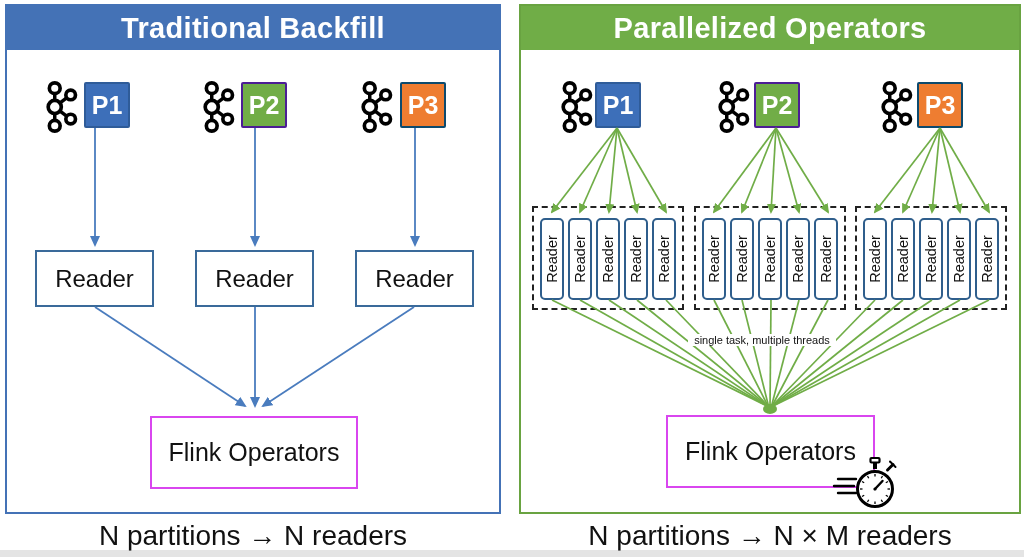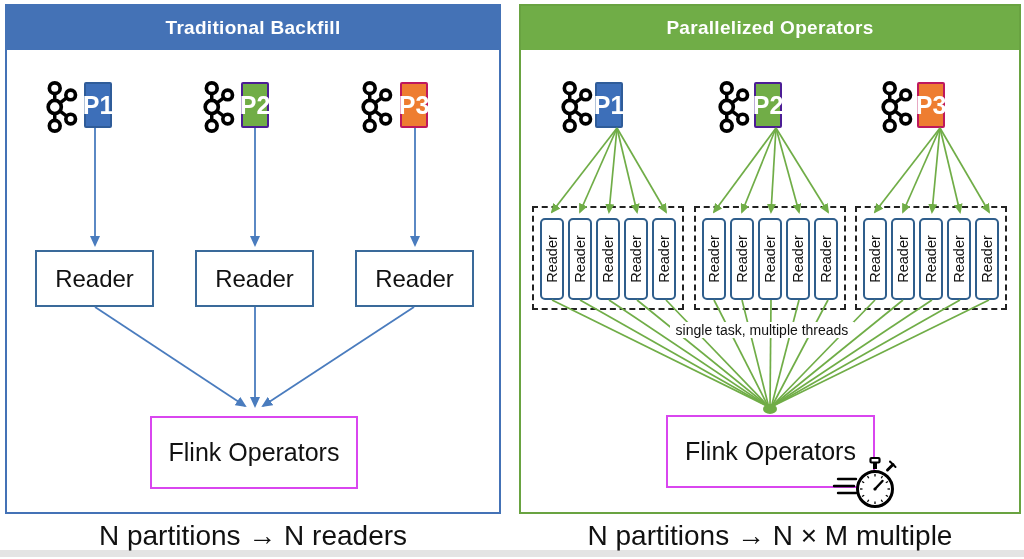--- a/index.html
+++ b/index.html
@@ -4,51 +4,51 @@
 <style>
   html,body{margin:0;padding:0}
   body{width:1024px;height:559px;position:relative;background:#fff;
        font-family:"Liberation Sans",sans-serif;overflow:hidden;color:#111}
 
   .panel{position:absolute;box-sizing:border-box;background:#fff}
   #left-panel{left:5px;top:4px;width:496px;height:510px;border:2px solid #4472B6}
   #right-panel{left:519px;top:4px;width:502px;height:510px;border:2px solid #69A341}
 
   .hdr{height:44px;display:flex;align-items:center;justify-content:center;
-       color:#fff;font-size:19px;font-weight:700;letter-spacing:.3px}
+       color:#fff;font-size:29px;font-weight:700;letter-spacing:.3px}
   #left-panel .hdr{background:#4472B6}
   #right-panel .hdr{background:#70AD47}
 
   .kafka{position:absolute;width:33px;height:54px}
 
-  .pbox{position:absolute;width:28px;height:46px;display:flex;align-items:center;
+  .pbox{position:absolute;width:46px;height:46px;display:flex;align-items:center;
         justify-content:center;color:#fff;font-size:25px;font-weight:600;
         box-sizing:border-box;border-radius:2px}
   .p-blue{background:#3D6FB9;border:2px solid #2F5C99}
   .p-green{background:#71AD47;border:2px solid #4c1d95}
-  .p-orange{background:#EE7D31;border:2px solid #be185d}
+  .p-orange{background:#EE7D31;border:2px solid #0c4a6e}
 
   .rbox{position:absolute;width:119px;height:57px;border:2px solid #3A6A9A;
         box-sizing:border-box;display:flex;align-items:center;justify-content:center;
         font-size:24px;background:#fff}
 
   .flink{position:absolute;border:2px solid #d946ef;box-sizing:border-box;
          display:flex;align-items:center;justify-content:center;font-size:25px;background:#fff}
 
   .group{position:absolute;width:152px;height:104px;border:2px dashed #222;
          box-sizing:border-box;display:flex;justify-content:center;
          align-items:flex-start;gap:4px;padding-top:10px;background:transparent}
   .pill{width:24px;height:82px;border:2px solid #2F5E8C;border-radius:5px;
         box-sizing:border-box;position:relative;background:#fff}
   .pill span{position:absolute;left:50%;top:50%;
              transform:translate(-50%,-50%) rotate(-90deg);
              font-size:14.5px;white-space:nowrap}
 
-  .note{position:absolute;top:312px;left:0;right:16px;margin:4px auto;width:max-content;
-        background:#fff;padding:0 6px;font-size:14px;z-index:9}
+  .note{position:absolute;top:312px;left:0;right:16px;margin:16px auto;width:max-content;
+        background:#fff;padding:0 6px;font-size:11px;z-index:9}
 
   .caption{position:absolute;top:521px;height:30px;display:flex;align-items:center;
            justify-content:center;font-size:28px}
   #caption-left{left:5px;width:496px}
   #caption-right{left:519px;width:502px}
 
   .overlay{position:absolute;left:0;top:0;z-index:5;pointer-events:none}
   #stopwatch{position:absolute;left:309px;top:446px;width:72px;height:64px;z-index:9}
   .bottom-strip{position:absolute;left:0;top:550px;width:1024px;height:7px;
                 background:#c9c9c9;opacity:.5}
@@ -195,21 +195,21 @@
         <line x1="45" y1="49.5" x2="45" y2="52"></line>
       <line x1="51.25" y1="47.8" x2="52.5" y2="50"></line>
         <line x1="55.8" y1="43.25" x2="58" y2="44.5"></line>
     </g>
     <line x1="45" y1="37" x2="52.5" y2="29" stroke="#000" stroke-width="2.4" stroke-linecap="round"></line>
     <circle cx="45" cy="37" r="1.6" fill="#000"></circle>
   </svg>
 </div>
 
 <div class="caption" id="caption-left">N partitions → N readers</div>
-<div class="caption" id="caption-right">N partitions → N × M multiple</div>
+<div class="caption" id="caption-right">N partitions → N × M readers</div>
 <div class="bottom-strip"></div>
 
 <svg class="overlay" width="1024" height="559" viewBox="0 0 1024 559">
   <defs>
     <marker id="arrowB" markerUnits="userSpaceOnUse" markerWidth="11" markerHeight="10" refX="9" refY="5" orient="auto">
         <path d="M0,0 L11,5 L0,10 z" fill="#4A7CBE"></path>
       </marker>
     <marker id="arrowG" markerUnits="userSpaceOnUse" markerWidth="10" markerHeight="9" refX="8" refY="4.5" orient="auto">
         <path d="M0,0 L10,4.5 L0,9 z" fill="#70AD47"></path>
       </marker>

